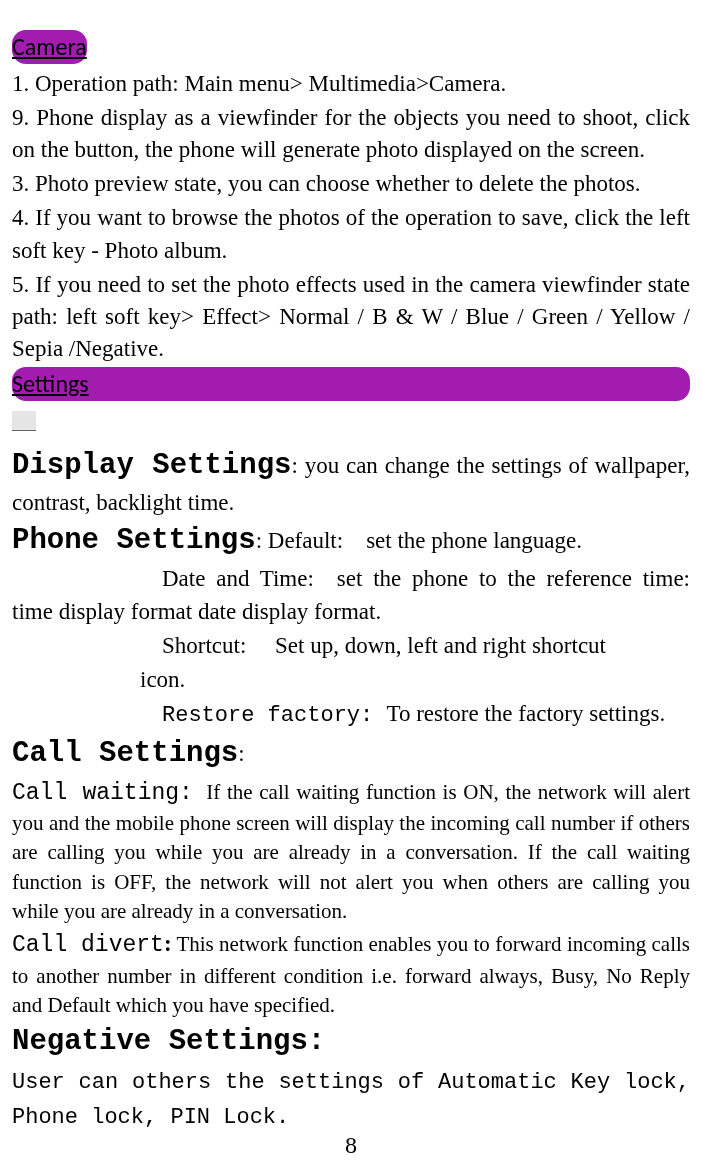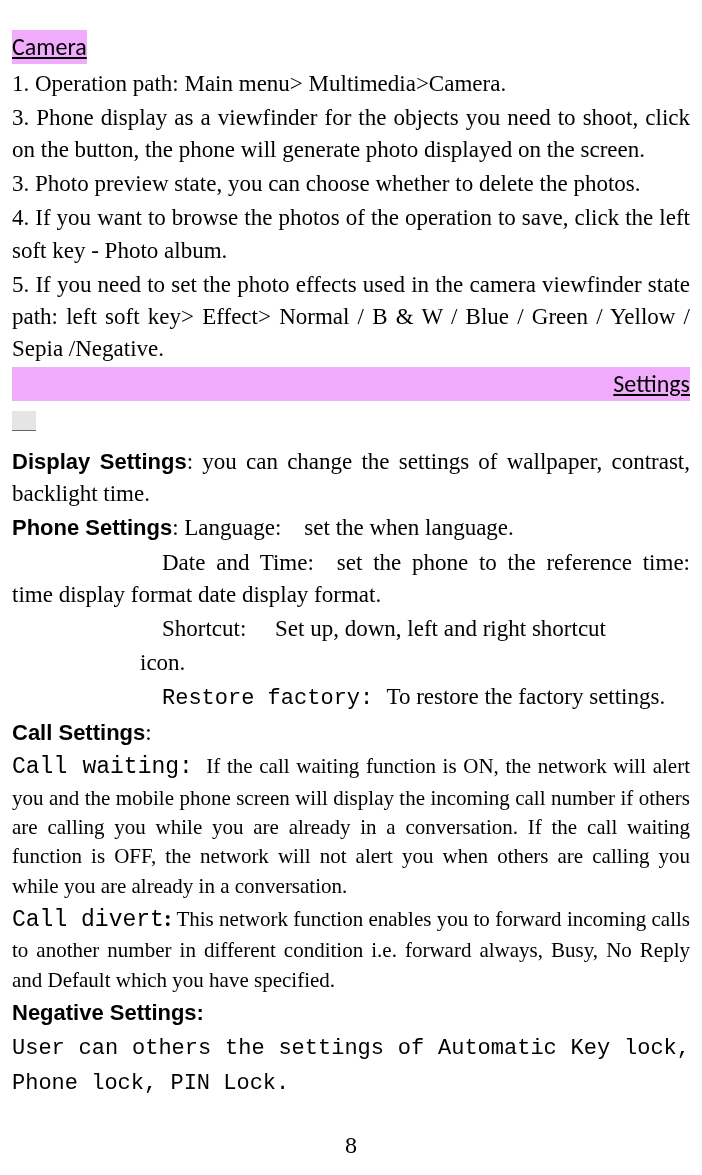--- a/index.html
+++ b/index.html
@@ -12,51 +12,51 @@
       height: 1175px;
       background: #fff;
       font-family: "Times New Roman", Times, serif;
       font-size: 23px;
       line-height: 1.4;
       padding: 30px 12px 0 12px;
       color: #000;
       position: relative;
     }
     .hl {
-      background: #f0abfc;
+      background: #a21caf;
+      border-radius: 14px;
     }
     .section-title {
       font-family: Calibri, Arial, sans-serif;
       font-size: 24px;
       text-decoration: underline;
       display: inline-block;
       margin-bottom: 4px;
     }
     .section-title.full {
       display: block;
       width: 100%;
-      text-align: right;
     }
     .para {
       text-align: justify;
       margin-bottom: 2px;
     }
     .empty-hl {
       display: inline-block;
       width: 24px;
       height: 20px;
       background: #e5e5e5;
       border-bottom: 1px solid #666;
       margin-top: 6px;
       margin-bottom: 6px;
     }
     .bold-sans {
-      font-family: Liberation Sans, sans-serif;
+      font-family: Liberation Mono, monospace;
       font-weight: bold;
-      font-size: 22px;
+      font-size: 29px;
     }
     .sans {
       font-family: Liberation Mono, monospace;
       font-size: 22px;
     }
     .indent-block {
       padding-left: 140px;
       text-align: justify;
     }
     .small-body {
@@ -74,37 +74,37 @@
 </head>
 <body>
 
 
 
 
 <div>
   <span class="section-title hl">Camera</span>
 </div>
 <p class="para">1. Operation path: Main menu&gt; Multimedia&gt;Camera.</p>
-<p class="para">3. Phone display as a viewfinder for the objects you need to shoot, click on the button, the phone will generate photo displayed on the screen.</p>
+<p class="para">9. Phone display as a viewfinder for the objects you need to shoot, click on the button, the phone will generate photo displayed on the screen.</p>
 <p class="para">3. Photo preview state, you can choose whether to delete the photos.</p>
 <p class="para">4. If you want to browse the photos of the operation to save, click the left soft key - Photo album.</p>
 <p class="para">5. If you need to set the photo effects used in the camera viewfinder state path: left soft key&gt; Effect&gt; Normal / B &amp; W / Blue / Green / Yellow / Sepia /Negative.</p>
 
 
 <div class="section-title hl full">Settings</div>
 <span class="empty-hl"></span>
 
 
 <p class="para">
   <span class="bold-sans">Display Settings</span><span>: you can change the settings of wallpaper, contrast, backlight time.</span>
 </p>
 
 
 <p class="para">
-  <span class="bold-sans">Phone Settings</span><span>: Language: set the when language.</span>
+  <span class="bold-sans">Phone Settings</span><span>: Default: set the phone language.</span>
 </p>
 <p class="para">
   <span style="display:inline-block;width:150px;"></span><span>Date and Time: set the phone to the reference time: time display format date display format.</span>
 </p>
 <p class="para indent-block" style="padding-left:0;">
   <span style="display:inline-block;width:150px;"></span><span>Shortcut:  Set up, down, left and right shortcut</span>
 </p>
 <p class="para" style="padding-left:128px;">icon.</p>
 <p class="para">
   <span style="display:inline-block;width:150px;"></span><span class="sans">Restore factory: </span><span>To restore the factory settings.</span>

